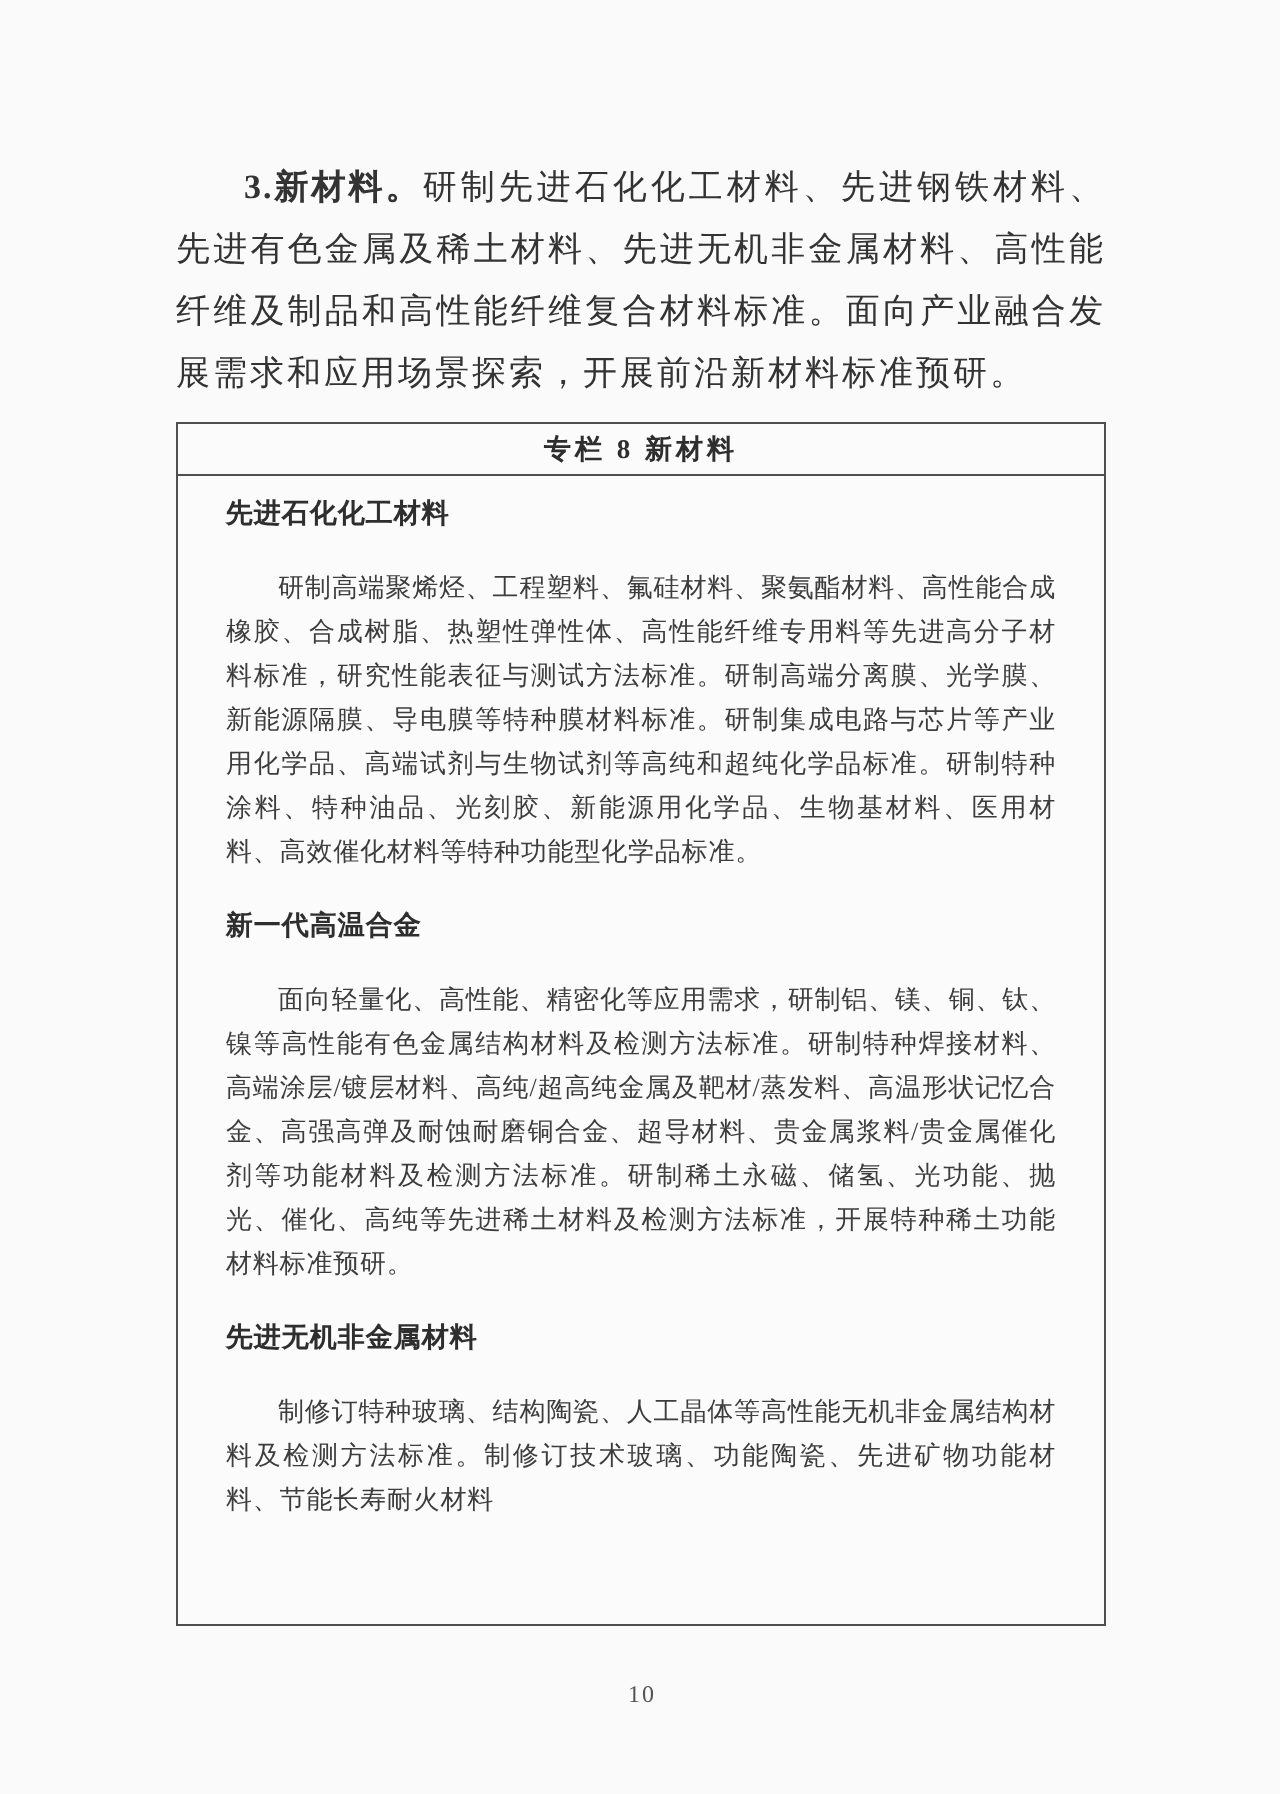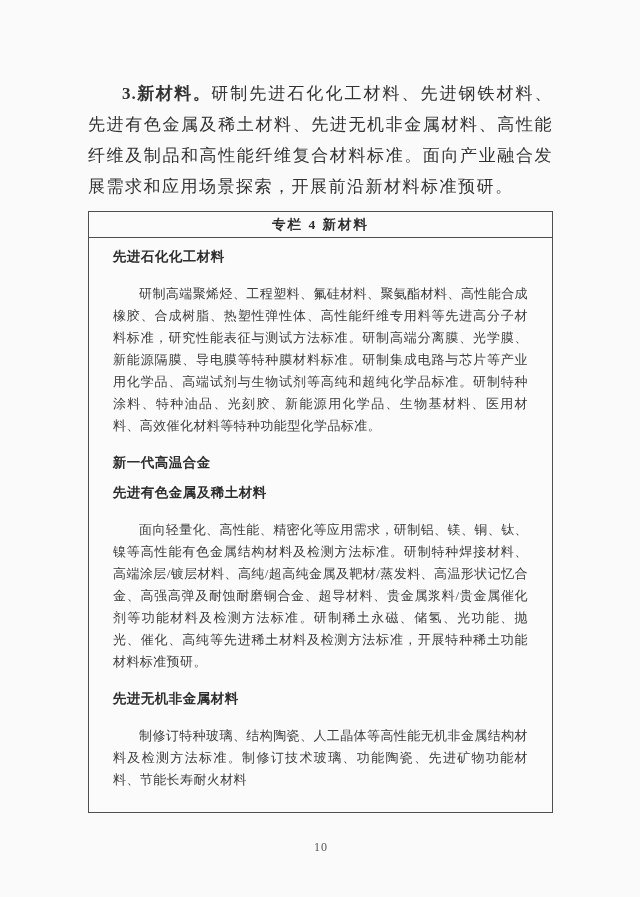--- a/index.html
+++ b/index.html
@@ -75,30 +75,29 @@
   }
 </style>
 </head>
 <body>
 
 <div class="page">
 
   <p class="intro"><b>3.新材料。</b><span>研制先进石化化工材料、先进钢铁材料、先进有色金属及稀土材料、先进无机非金属材料、高性能纤维及制品和高性能纤维复合材料标准。面向产业融合发展需求和应用场景探索，开展前沿新材料标准预研。</span></p>
 
   <div class="column-box">
-    <div class="box-title">专栏 4  新材料</div>
+    <div class="box-title">专栏 8  新材料</div>
 
     <div class="box-content">
 
       <div class="section-heading">先进石化化工材料</div>
       <p class="section-body">研制高端聚烯烃、工程塑料、氟硅材料、聚氨酯材料、高性能合成橡胶、合成树脂、热塑性弹性体、高性能纤维专用料等先进高分子材料标准，研究性能表征与测试方法标准。研制高端分离膜、光学膜、新能源隔膜、导电膜等特种膜材料标准。研制集成电路与芯片等产业用化学品、高端试剂与生物试剂等高纯和超纯化学品标准。研制特种涂料、特种油品、光刻胶、新能源用化学品、生物基材料、医用材料、高效催化材料等特种功能型化学品标准。</p>
 
       <div class="section-heading">新一代高温合金</div>
 
-      <div class="section-heading">先进有色金属及稀土材料</div>
       <p class="section-body">面向轻量化、高性能、精密化等应用需求，研制铝、镁、铜、钛、镍等高性能有色金属结构材料及检测方法标准。研制特种焊接材料、高端涂层/镀层材料、高纯/超高纯金属及靶材/蒸发料、高温形状记忆合金、高强高弹及耐蚀耐磨铜合金、超导材料、贵金属浆料/贵金属催化剂等功能材料及检测方法标准。研制稀土永磁、储氢、光功能、抛光、催化、高纯等先进稀土材料及检测方法标准，开展特种稀土功能材料标准预研。</p>
 
       <div class="section-heading">先进无机非金属材料</div>
       <p class="section-body">制修订特种玻璃、结构陶瓷、人工晶体等高性能无机非金属结构材料及检测方法标准。制修订技术玻璃、功能陶瓷、先进矿物功能材料、节能长寿耐火材料</p>
 
     </div>
   </div>
 
   <div class="page-number">10</div>
 

